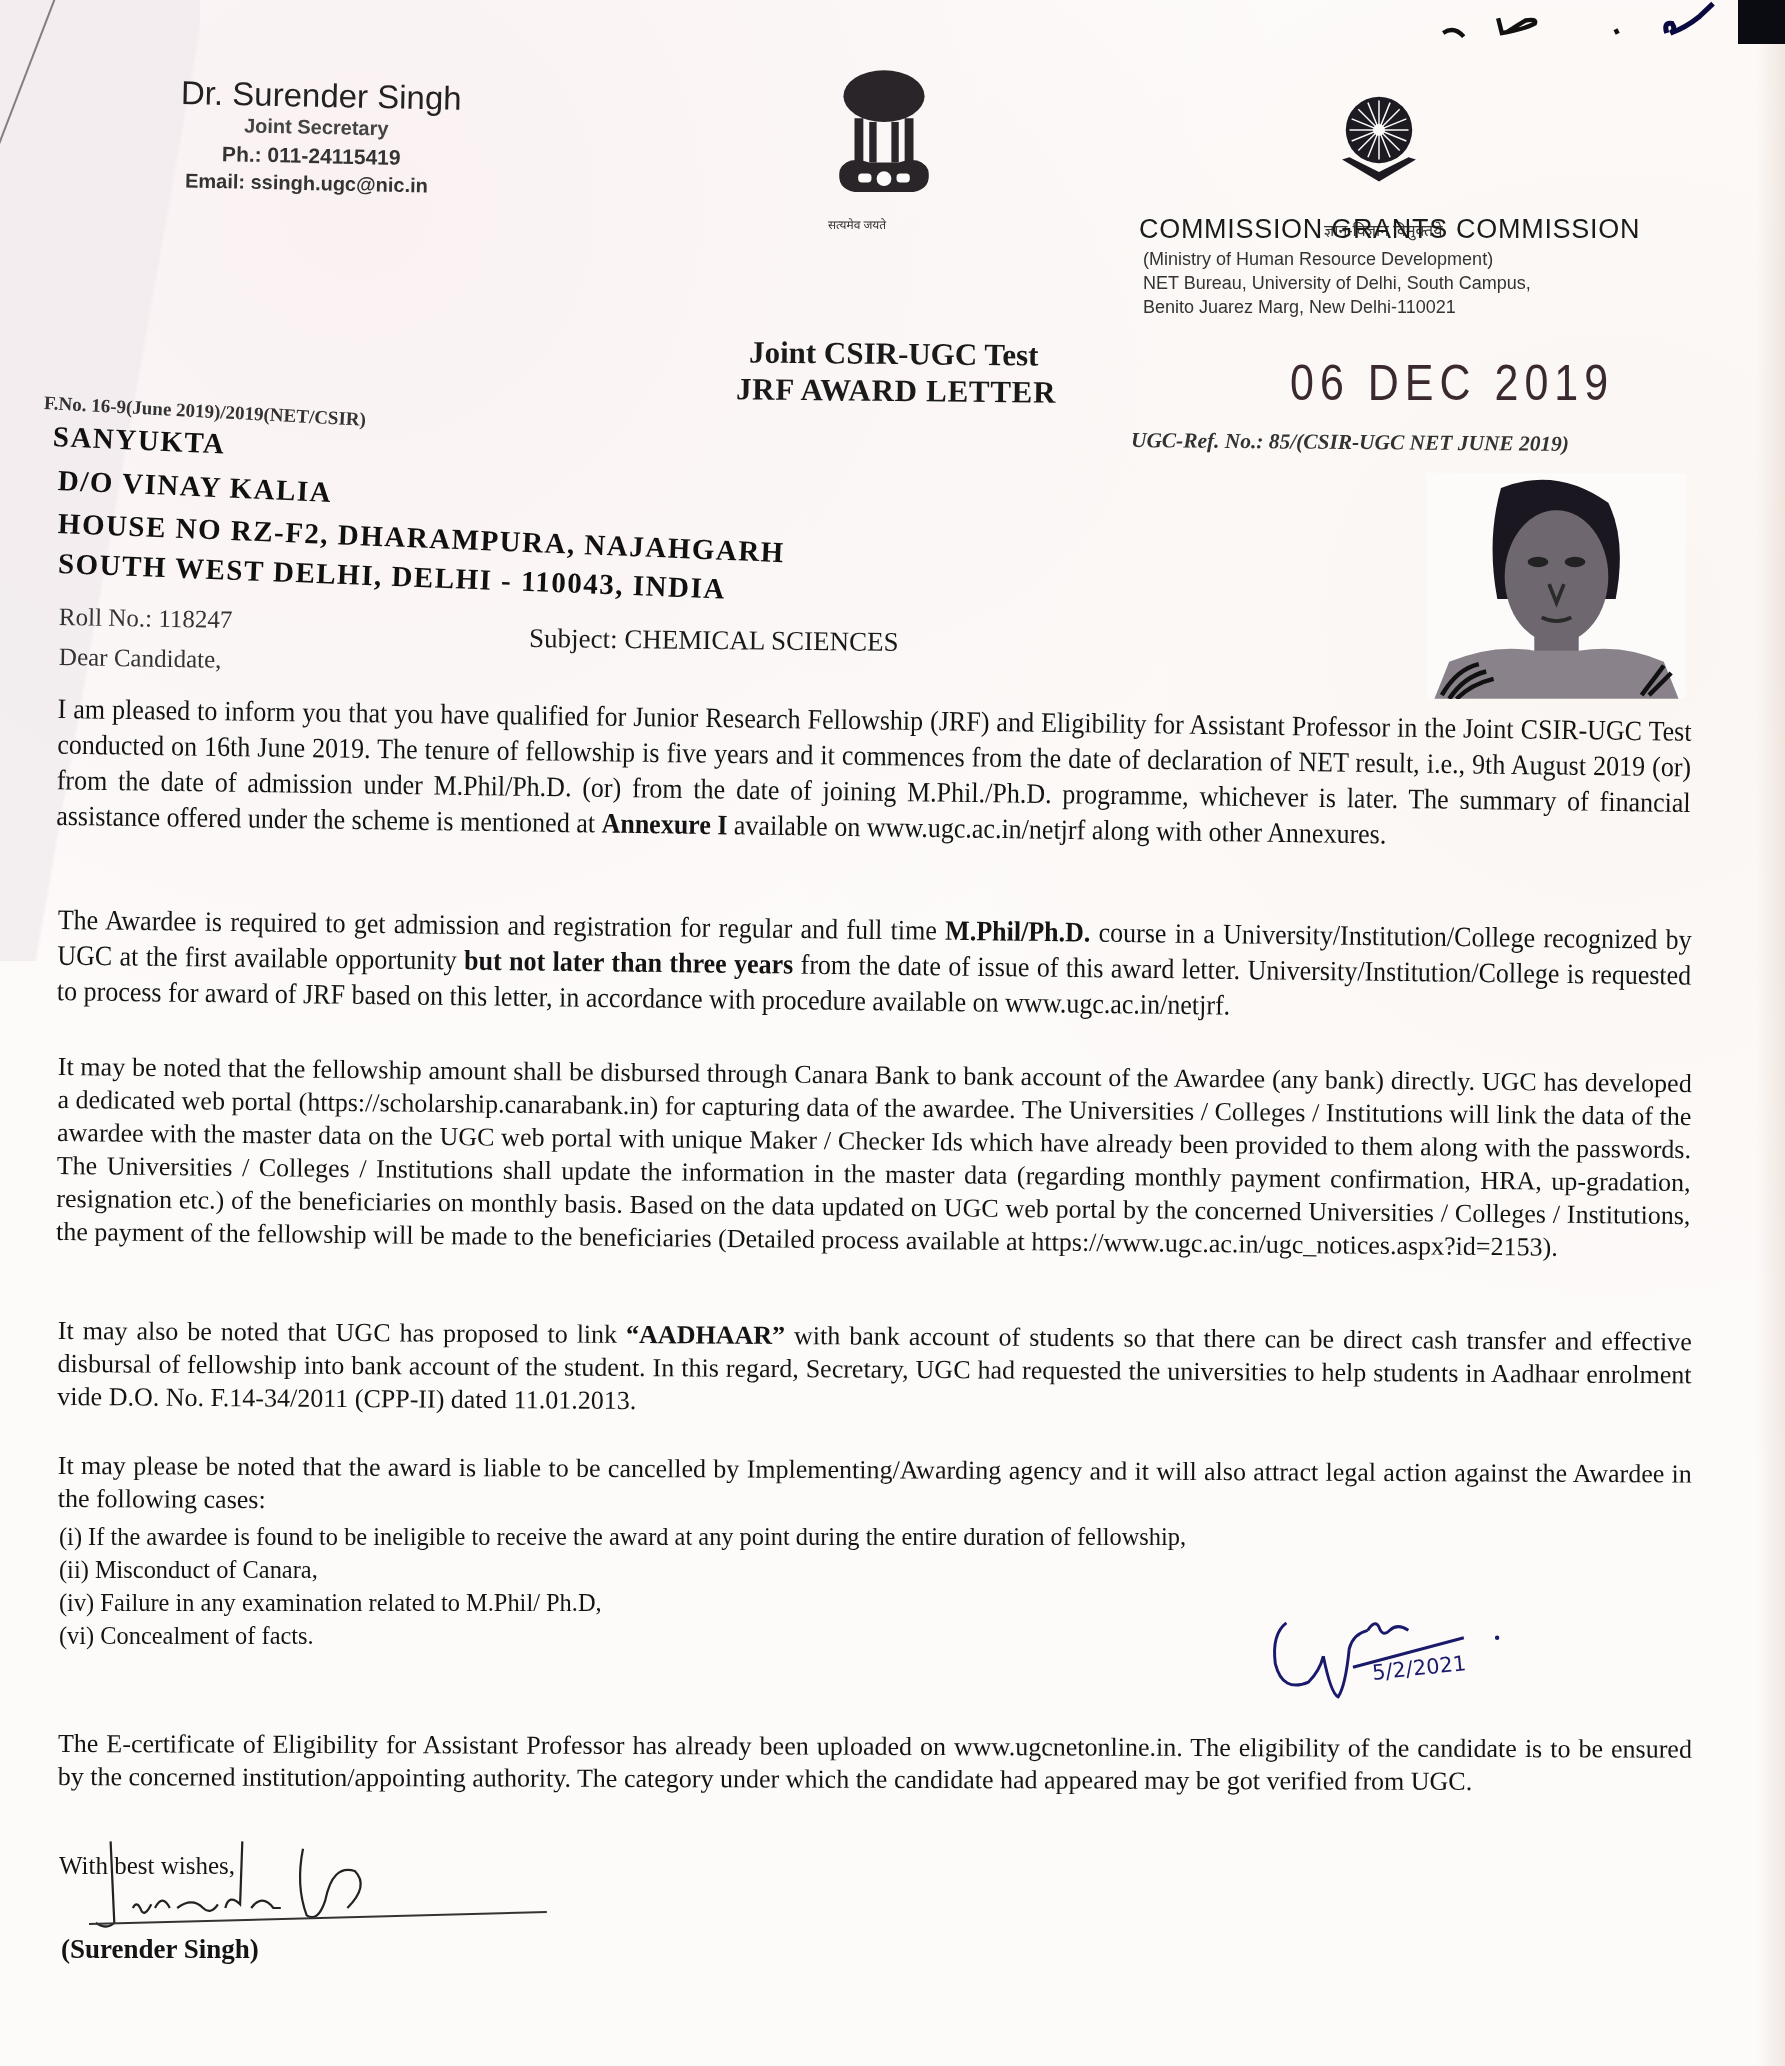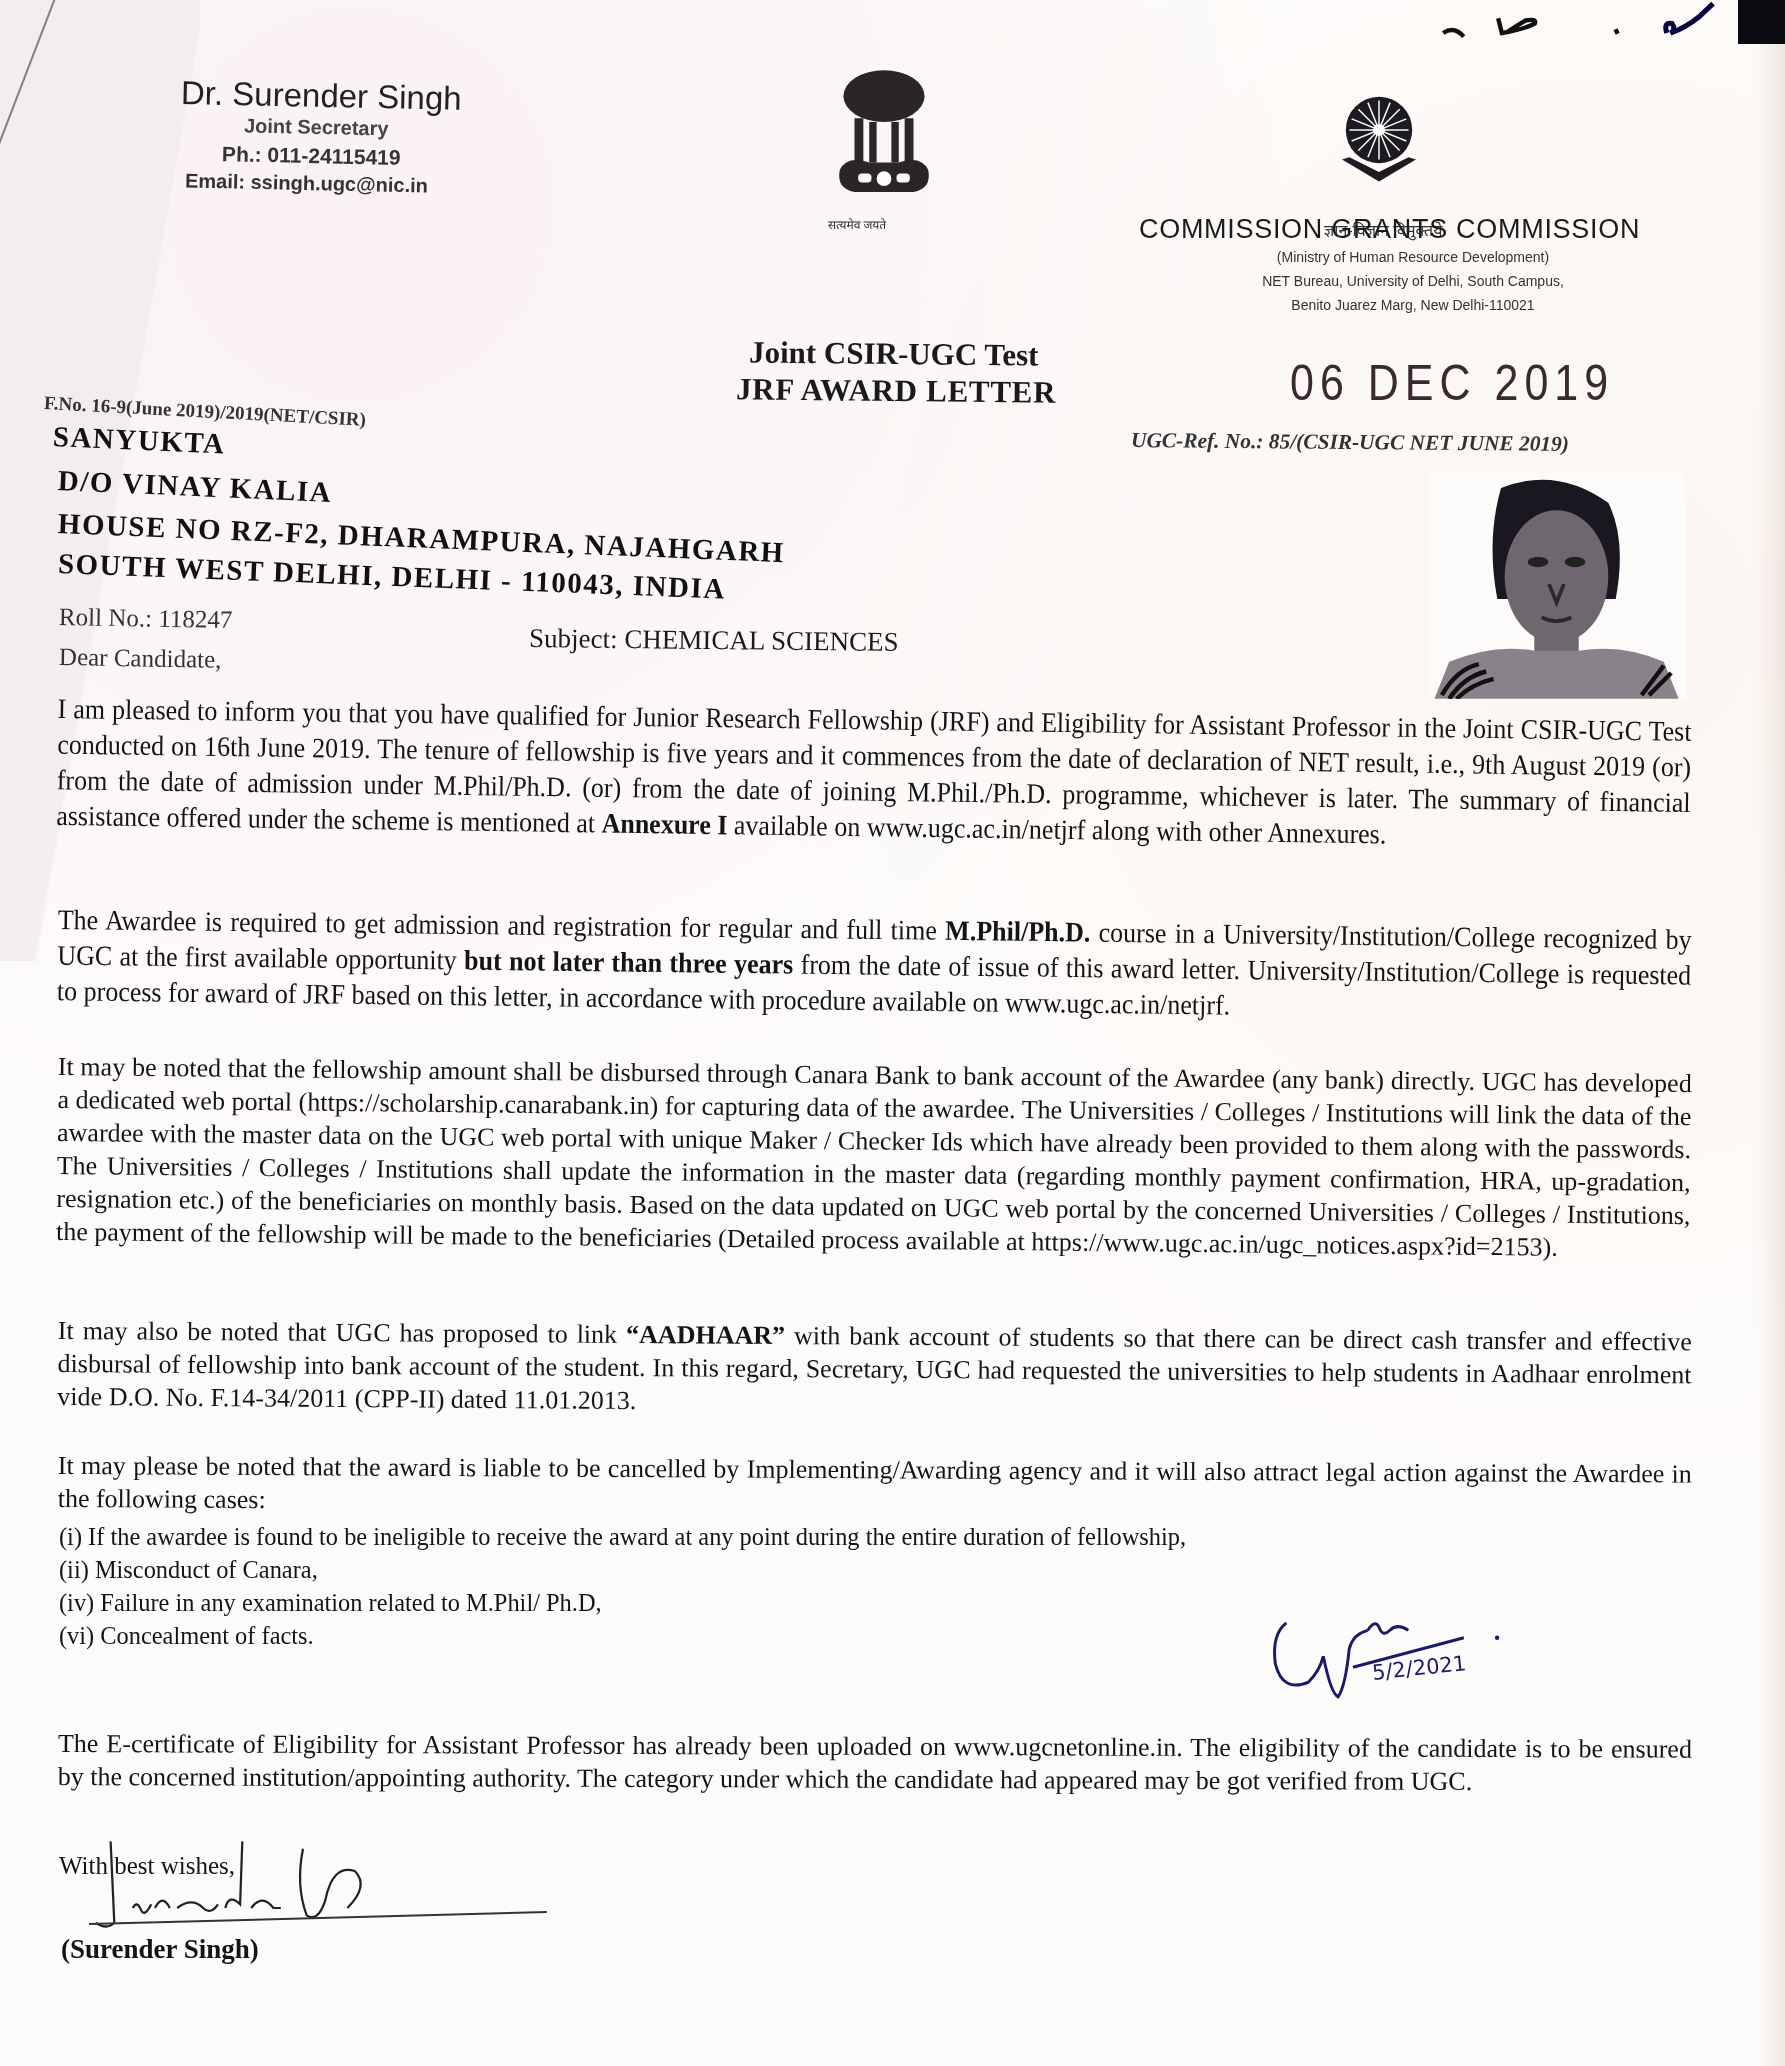--- a/index.html
+++ b/index.html
@@ -40,21 +40,21 @@
   .sender-email { left:185px; top:172px; font-size:20px; font-weight:bold; color:#333; transform:rotate(1.2deg); }
 
   
   .emblem { left:825px; top:59px; width:118px; height:148px; }
   .emblem-motto { left:828px; top:216px; font-size:12px; color:#333; }
 
   
   .ugc-logo { left:1331px; top:89px; width:96px; height:104px; }
   .ugc-logo-motto { left:1324px; top:183px; font-size:16px; color:#333;margin-top:36px; }
   .ugc-title { left:1139px; top:214px; font-size:27px; color:#1b1b1b; letter-spacing:0.7px; }
-  .ugc-sub { font-size:14px; color:#333; text-align:center; width:540px; }
+  .ugc-sub { font-size:18px; color:#333; width:540px; }
   .ugc-ministry { left:1143px; top:249px; }
   .ugc-bureau { left:1143px; top:273px; }
   .ugc-address { left:1143px; top:297px; }
 
   
   .letter-title1 { left:749px; top:336px; font-size:31px; font-weight:bold; color:#1a1a1a; transform:rotate(0.6deg); }
   .letter-title2 { left:736px; top:373px; font-size:31px; font-weight:bold; color:#1a1a1a; letter-spacing:0.7px; transform:rotate(0.6deg); }
 
   .date-stamp { left:1290px; top:359px; font-size:43px; font-family:"Liberation Sans", sans-serif; color:#3a2a30; letter-spacing:6px; transform:scaleY(1.15); }
   .ugc-ref { left:1131px; top:430px; font-size:21.4px; font-weight:bold; font-style:italic; color:#333; transform:rotate(0.5deg); }

